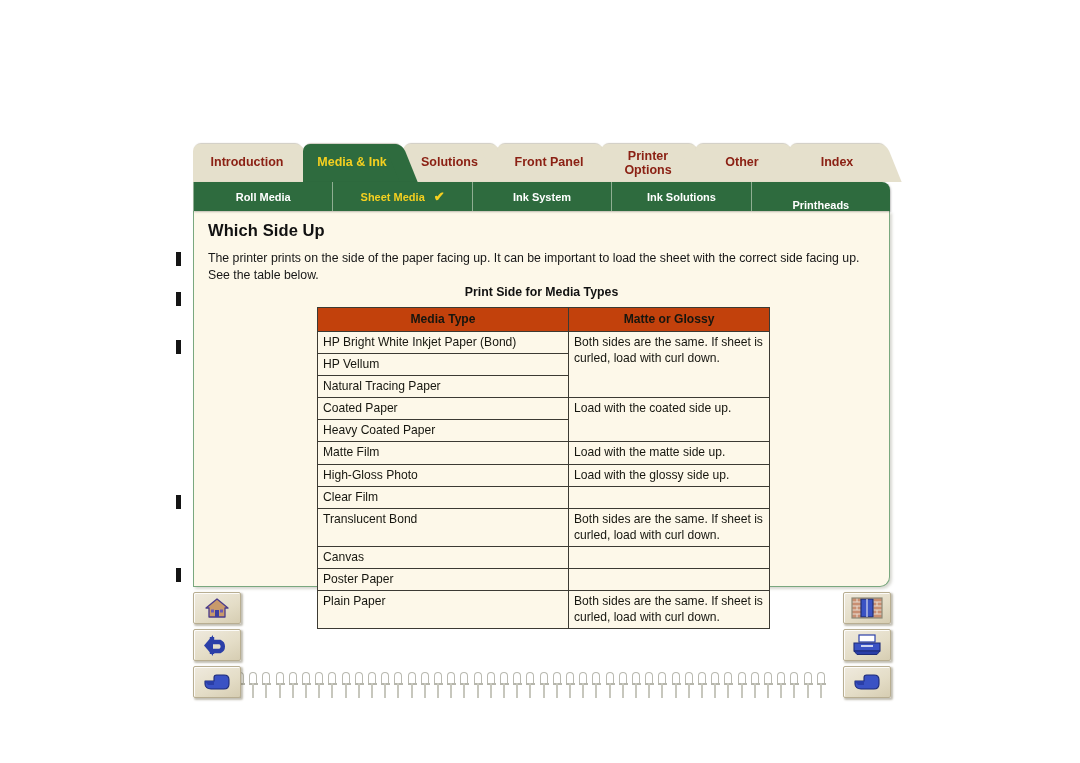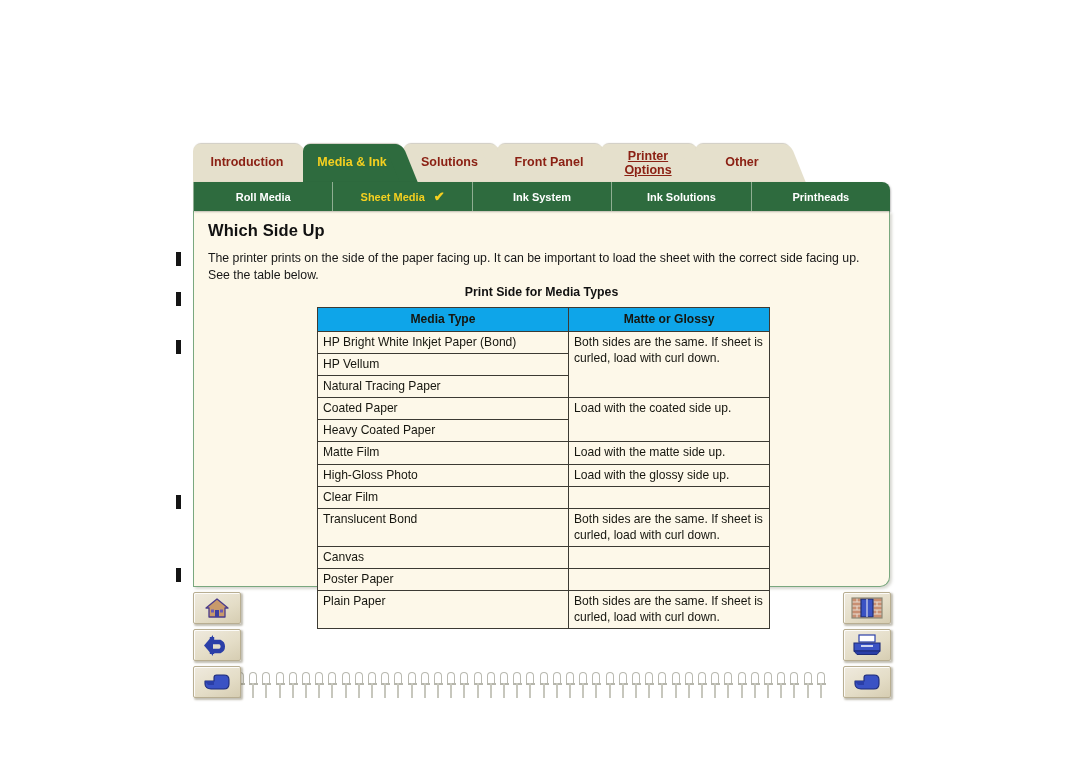--- a/index.html
+++ b/index.html
@@ -170,21 +170,21 @@
   table.media td {
     border: 1px solid #3c3a33;
     font-size: 12.1px;
     color: #16160f;
     padding: 2px 5px 3px 5px;
     vertical-align: top;
     line-height: 1.33;
     height: 15px;
   }
   table.media th {
-    background: #0ea5e9;
+    background: #c2410c;
     text-align: center;
     font-weight: bold;
     padding: 3px 5px 4px 5px;
   }
   table.media col.c1 { width: 251px; }
   table.media col.c2 { width: 201px; }
   td.blank { }
 
   
   .tick {
@@ -273,46 +273,49 @@
     </div>
     <div class="tab active" id="mt1" style="left:110px; width:98px;">
       <span class="tablabel">Media &amp; Ink</span>
     </div>
     <div class="tab" id="mt2" style="left:210px; width:93px;">
       <span class="tablabel">Solutions</span>
     </div>
     <div class="tab" id="mt3" style="left:304px; width:104px;">
       <span class="tablabel">Front Panel</span>
     </div>
-    <div class="tab two-line" id="mt4" style="left:408px; width:94px;text-decoration:underline;">
+    <div class="tab two-line" id="mt4" style="left:408px; width:94px;">
       <span class="tablabel">
         <span>Printer</span><br>
         <span>Options</span>
       </span>
     </div>
     <div class="tab" id="mt5" style="left:502px; width:94px;">
       <span class="tablabel">Other</span>
     </div>
+    <div class="tab" id="mt6" style="left:596px; width:96px;">
+      <span class="tablabel">Index</span>
+    </div>
   </div>
 
   <div class="subnav">
     <div class="subtab">
       <span>Roll Media</span>
     </div>
     <div class="subtab active">
       <span>Sheet Media</span>
       <span class="check">✔</span>
     </div>
     <div class="subtab">
       <span>Ink System</span>
     </div>
     <div class="subtab">
       <span>Ink Solutions</span>
     </div>
-    <div class="subtab" style="border-right:none;">
+    <div class="subtab" style="border-right:none;align-items:flex-end;">
       <span>Printheads</span>
     </div>
   </div>
 
   <div class="page">
     <div class="page-title">Which Side Up</div>
     <div class="intro">The printer prints on the side of the paper facing up. It can be important to load the sheet with the correct side facing up. See the table below.</div>
     <div class="table-caption">Print Side for Media Types</div>
 
     <div class="tbl-wrap">

